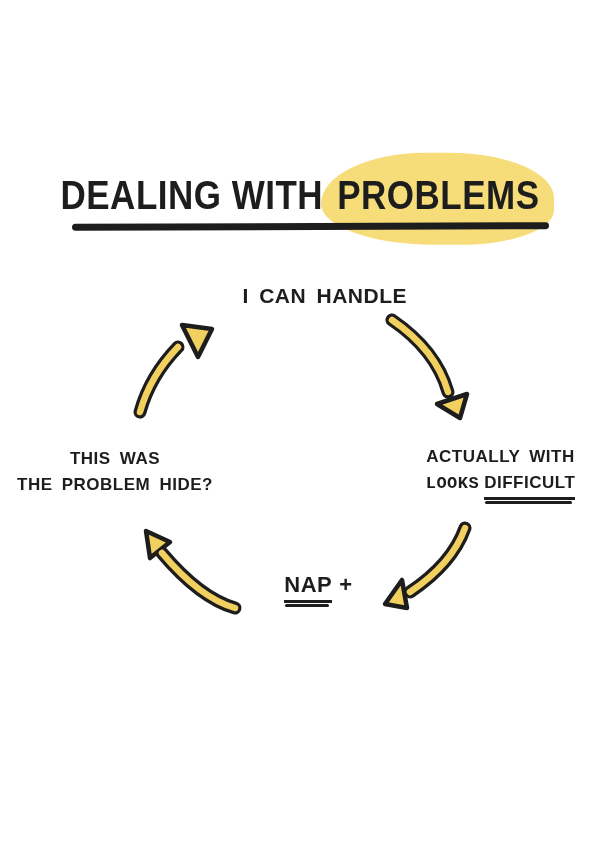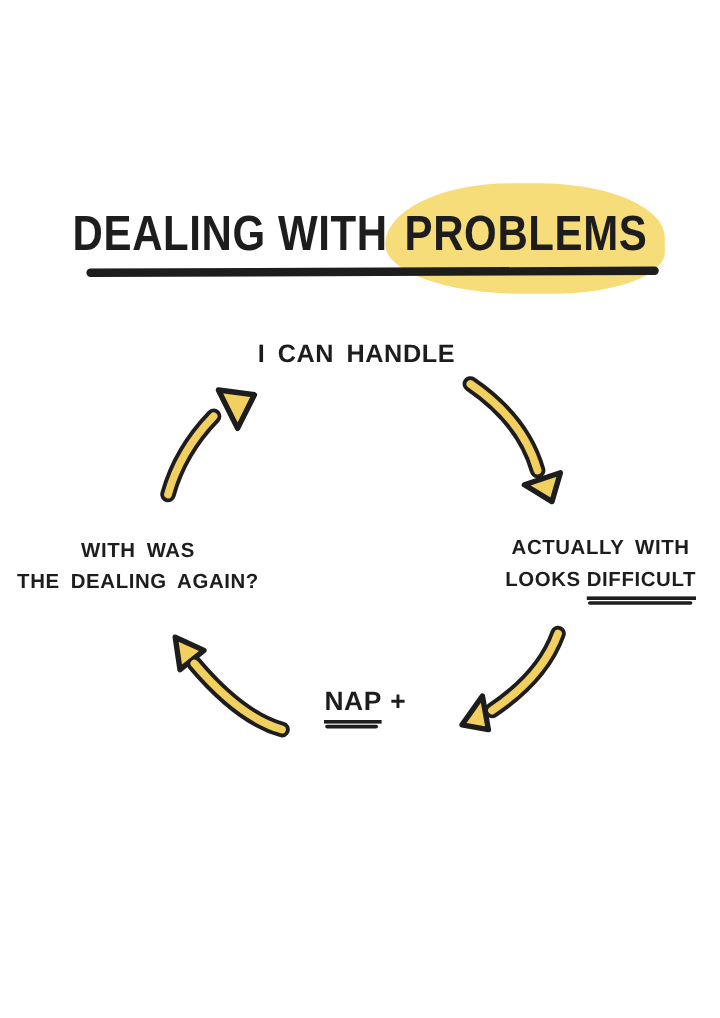--- a/index.html
+++ b/index.html
@@ -61,44 +61,44 @@
   
   .node {
     position: absolute;
     text-align: center;
     font-weight: bold;
     letter-spacing: 0.5px;
     word-spacing: 4px;
     line-height: 26px;
     white-space: nowrap;
   }
-  .node-top    { left: 187px; top: 282px; width: 220px; font-size: 21px; line-height: 28px; }
+  .node-top    { left: 187px; top: 282px; width: 220px; font-size: 21px; line-height: 28px; text-align: right; }
   .node-right  { left: 413px; top: 444px; width: 175px; font-size: 17px; }
   .node-left   { left:  10px; top: 446px; width: 210px; font-size: 17px; }
-  .node-bottom { left: 252px; top: 571px; width: 105px; font-size: 22px; line-height: 28px; }
+  .node-bottom { left: 266px; top: 571px; width: 105px; font-size: 22px; line-height: 28px; }
   .node-bottom .line2 { margin-top: 12px; }
 
   
   .u2 {
     position: relative;
     display: inline-block;
     border-bottom: 3px solid var(--ink);
     padding-bottom: 1px;
     text-align: center;
   }
   .u2::after {
     content: "";
     position: absolute;
     left: 1px; right: 3px; bottom: -7px;
     height: 3px;
     background: var(--ink);
     border-radius: 2px;
   }
   .plus { margin-left: 7px; }
-  .lprefix { margin-right: 5px; }
+  .lprefix { margin-right: 5px; font-family: Liberation Mono, monospace; }
 
   
   .arrow { position: absolute; overflow: visible; }
   .arrow-tr { left: 384px; top: 314px; }
   .arrow-br { left: 380px; top: 522px; }
   .arrow-bl { left: 138px; top: 526px; }
   .arrow-tl { left: 132px; top: 316px; }
   .shaft-outline { fill: none; stroke: var(--ink); stroke-width: 13; stroke-linecap: round; }
   .shaft-core    { fill: none; stroke: var(--arrow-fill); stroke-width: 6.5; stroke-linecap: round; }
   .head          { fill: var(--arrow-fill); stroke: var(--ink); stroke-width: 4.5; stroke-linejoin: round; }
@@ -120,22 +120,22 @@
   <div class="node node-right">
     <div>ACTUALLY WITH</div>
     <div><span class="lprefix">LOOKS</span><span class="u2">DIFFICULT</span></div>
   </div>
 
   <div class="node node-bottom">
     <div><span class="u2">NAP</span><span class="plus">+</span></div>
   </div>
 
   <div class="node node-left">
-    <div>WITH WAS</div>
-    <div>THE DEALING AGAIN?</div>
+    <div>THIS WAS</div>
+    <div>THE PROBLEM HIDE?</div>
   </div>
 
   <svg class="arrow arrow-tr" width="90" height="110" viewBox="0 0 90 110" aria-hidden="true">
     <path class="shaft-outline" d="M8,6 Q52,36 64,78"></path>
     <polygon class="head" points="53,90 83,80 76,104"></polygon>
     <path class="shaft-core" d="M8,6 Q52,36 64,78"></path>
   </svg>
 
   <svg class="arrow arrow-br" width="95" height="95" viewBox="0 0 95 95" aria-hidden="true">
     <path class="shaft-outline" d="M85,6 Q72,42 30,70"></path>

